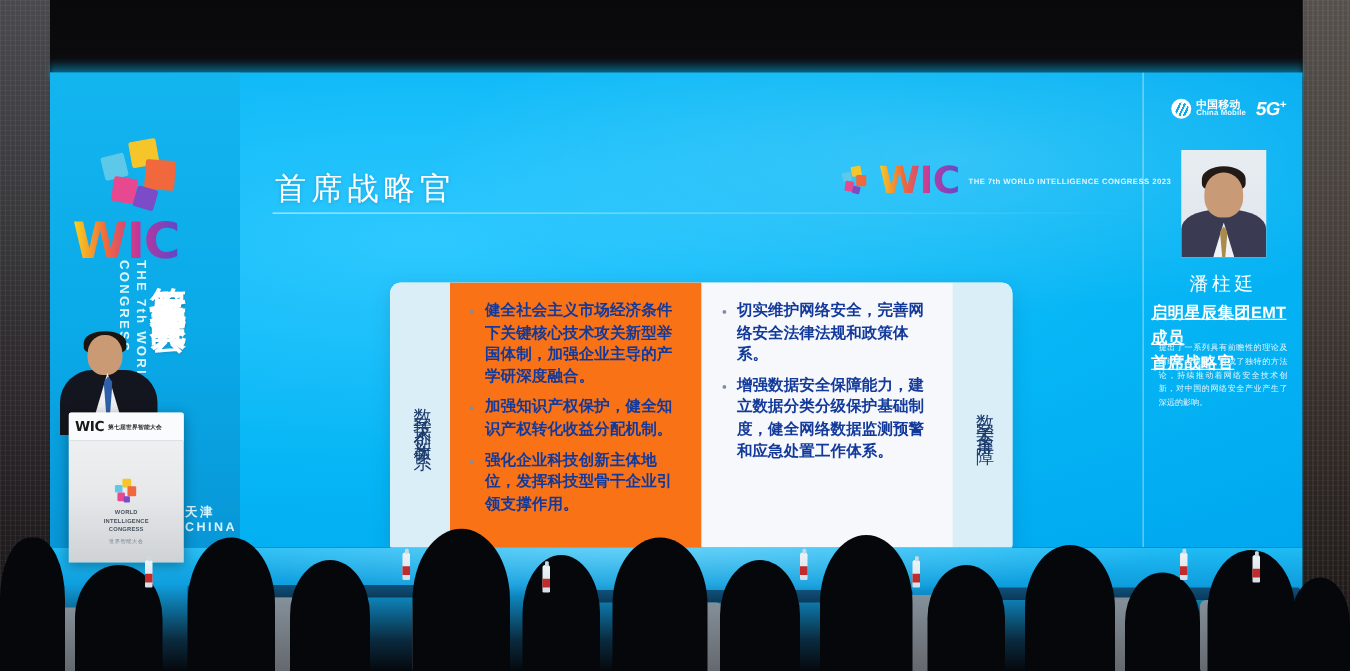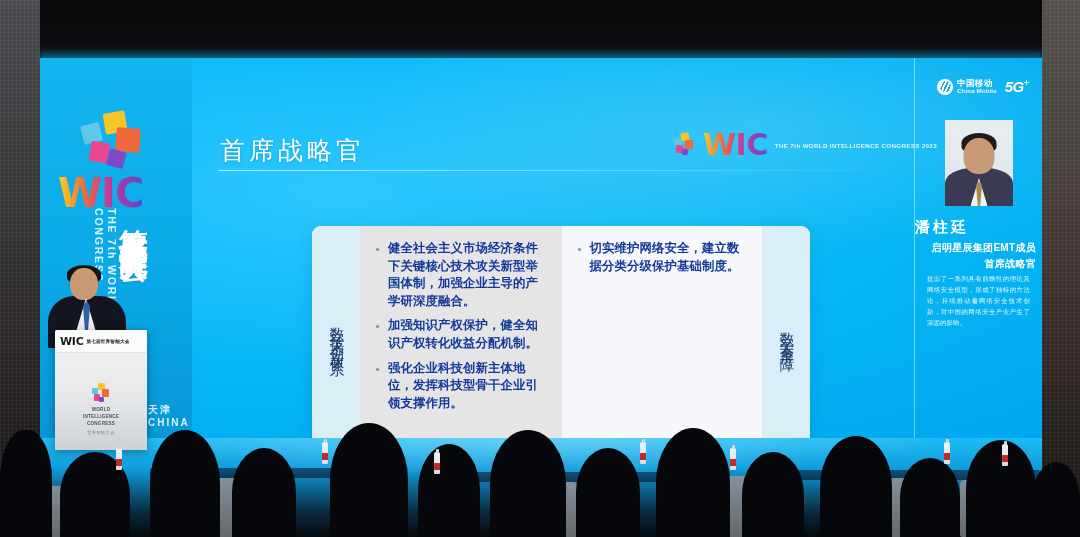--- a/index.html
+++ b/index.html
@@ -130,21 +130,21 @@
     display:flex; align-items:center; justify-content:center;
   }
   .vtab span {
     writing-mode:vertical-rl; text-orientation:upright;
     font-size:14.5px; color:#1b3a6b; letter-spacing:5px; line-height:1.1;
     font-family:"DejaVu Serif","Liberation Serif",serif;
   }
   .col {
     flex:1; padding:14px 13px 10px 13px; position:relative;
   }
-  .col.left-col  { background:#e5e5e5; }
+  .col.left-col  { background:#f97316; }
   .col.right-col { background:#f6f8fb; }
   .col-div { width:1px; background:#e3e8ef; }
   ul.bullets { list-style:none; }
   ul.bullets li {
     position:relative; padding-left:15px; margin-bottom:7px;
     font-size:12.4px; line-height:1.42; color:#13399b; font-weight:700;
     letter-spacing:.1px;
   }
   ul.bullets li:before {
     content:""; position:absolute; left:3px; top:8px;
@@ -180,26 +180,26 @@
     background:linear-gradient(180deg,#e8edf2 0%, #dfe5ec 100%);
     overflow:hidden;
   }
   .p-face { position:absolute; left:50%; top:18px; transform:translateX(-50%); width:31px; height:36px; background:#c89a76; border-radius:48% 48% 44% 44%; }
   .p-hair { position:absolute; left:50%; top:13px; transform:translateX(-50%); width:35px; height:20px; background:#241a15; border-radius:50% 50% 30% 30%; }
   .p-body { position:absolute; left:50%; bottom:0; transform:translateX(-50%); width:68px; height:38px; background:#3a3b52; border-radius:40% 40% 0 0; }
   .p-shirt{ position:absolute; left:50%; bottom:0; transform:translateX(-50%); width:17px; height:28px; background:#f2f3f6; clip-path:polygon(50% 0,100% 100%,0 100%); }
   .p-tie  { position:absolute; left:50%; bottom:0; transform:translateX(-50%); width:6px; height:25px; background:#a98b4e; clip-path:polygon(50% 0,100% 18%,70% 100%,30% 100%,0 18%); }
 
   .sp-name {
-    position:absolute; left:0; right:0; top:160px; 
-    font-size:15px; font-weight:700; color:#ffffff; letter-spacing:3px;
+    position:absolute; left:0; right:0; top:160px; text-align:center;
+    font-size:15px; font-weight:400; color:#ffffff; letter-spacing:3px;
   }
   .sp-role {
-    position:absolute; left:6px; right:6px; top:182px; text-align:right;
-    font-size:10px; font-weight:700; color:#ffffff; line-height:1.55; letter-spacing:.3px;
+    position:absolute; left:6px; right:6px; top:182px; text-align:left;
+    font-size:13px; font-weight:700; color:#ffffff; line-height:1.55; letter-spacing:.3px;text-decoration:underline;
   }
   .sp-desc {
     position:absolute; left:12px; right:12px; top:215px;
     font-size:6.4px; color:#e4f6ff; line-height:1.72; text-align:justify; letter-spacing:.1px;
   }
 
   
   .floor {
     position:absolute; left:40px; right:38px; top:438px; height:99px;
     background:linear-gradient(180deg,#1fbcf5 0%, #0f9ede 30%, #0a2a3e 75%, #05080c 100%);
@@ -294,21 +294,22 @@
       <div class="col left-col">
         <ul class="bullets">
           <li>健全社会主义市场经济条件下关键核心技术攻关新型举国体制，加强企业主导的产学研深度融合。</li>
           <li>加强知识产权保护，健全知识产权转化收益分配机制。</li>
           <li>强化企业科技创新主体地位，发挥科技型骨干企业引领支撑作用。</li>
         </ul>
       </div>
       <div class="col-div"></div>
       <div class="col right-col">
         <ul class="bullets">
-          <li>切实维护网络安全，建立数据分类分级保护基础制度。</li>
+          <li>切实维护网络安全，完善网络安全法律法规和政策体系。</li>
+          <li>增强数据安全保障能力，建立数据分类分级保护基础制度，健全网络数据监测预警和应急处置工作体系。</li>
         </ul>
       </div>
       <div class="vtab">
         <span>数字安全屏障</span>
       </div>
     </div>
 
     <div class="side-div"></div>
     <div class="sidebar">
 

